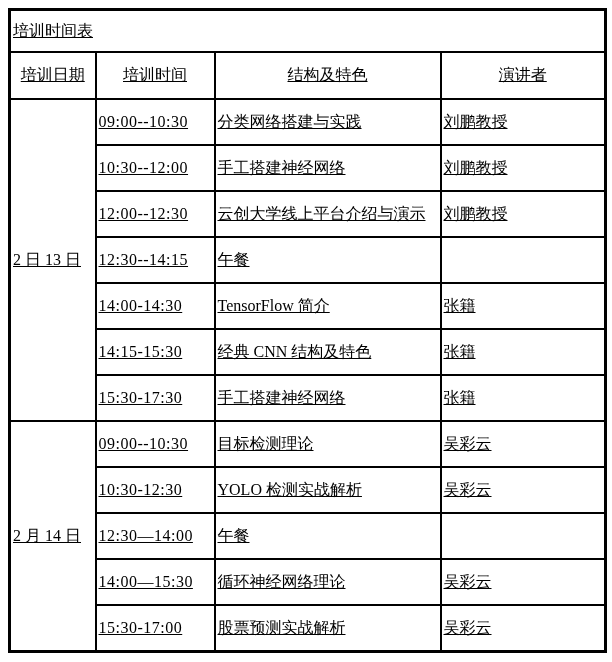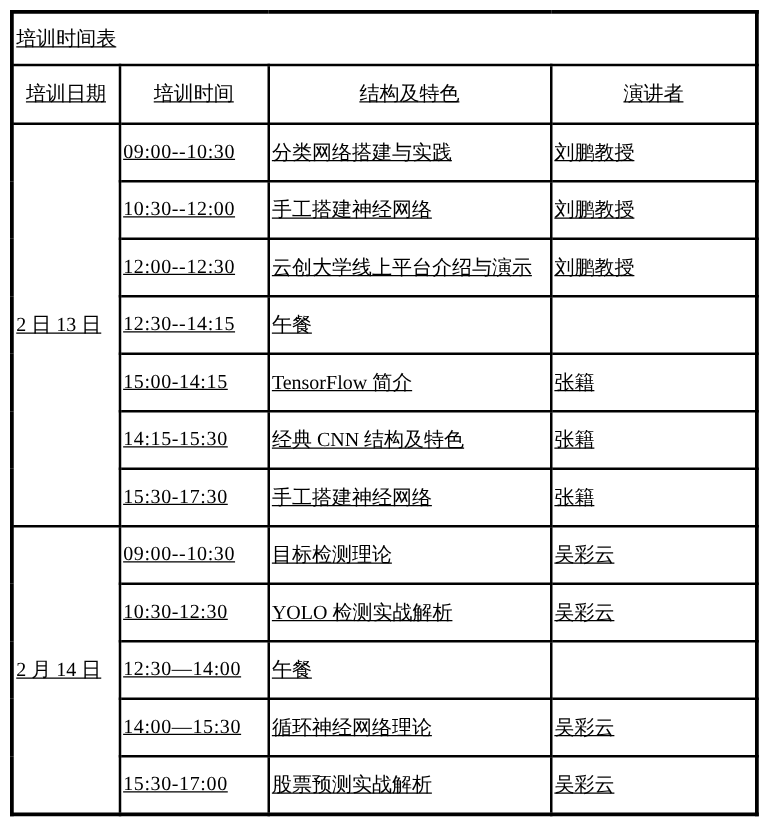--- a/index.html
+++ b/index.html
@@ -76,21 +76,21 @@
           <td class="time-cell">12:00--12:30</td>
           <td class="content-cell">云创大学线上平台介绍与演示</td>
           <td class="speaker-cell">刘鹏教授</td>
         </tr>
         <tr class="data-row">
           <td class="time-cell">12:30--14:15</td>
           <td class="content-cell">午餐</td>
           <td class="speaker-cell"></td>
         </tr>
         <tr class="data-row">
-          <td class="time-cell">15:00-14:15</td>
+          <td class="time-cell">14:00-14:30</td>
           <td class="content-cell">TensorFlow 简介</td>
           <td class="speaker-cell">张籍</td>
         </tr>
         <tr class="data-row">
           <td class="time-cell">14:15-15:30</td>
           <td class="content-cell">经典 CNN 结构及特色</td>
           <td class="speaker-cell">张籍</td>
         </tr>
         <tr class="data-row">
           <td class="time-cell">15:30-17:30</td>

